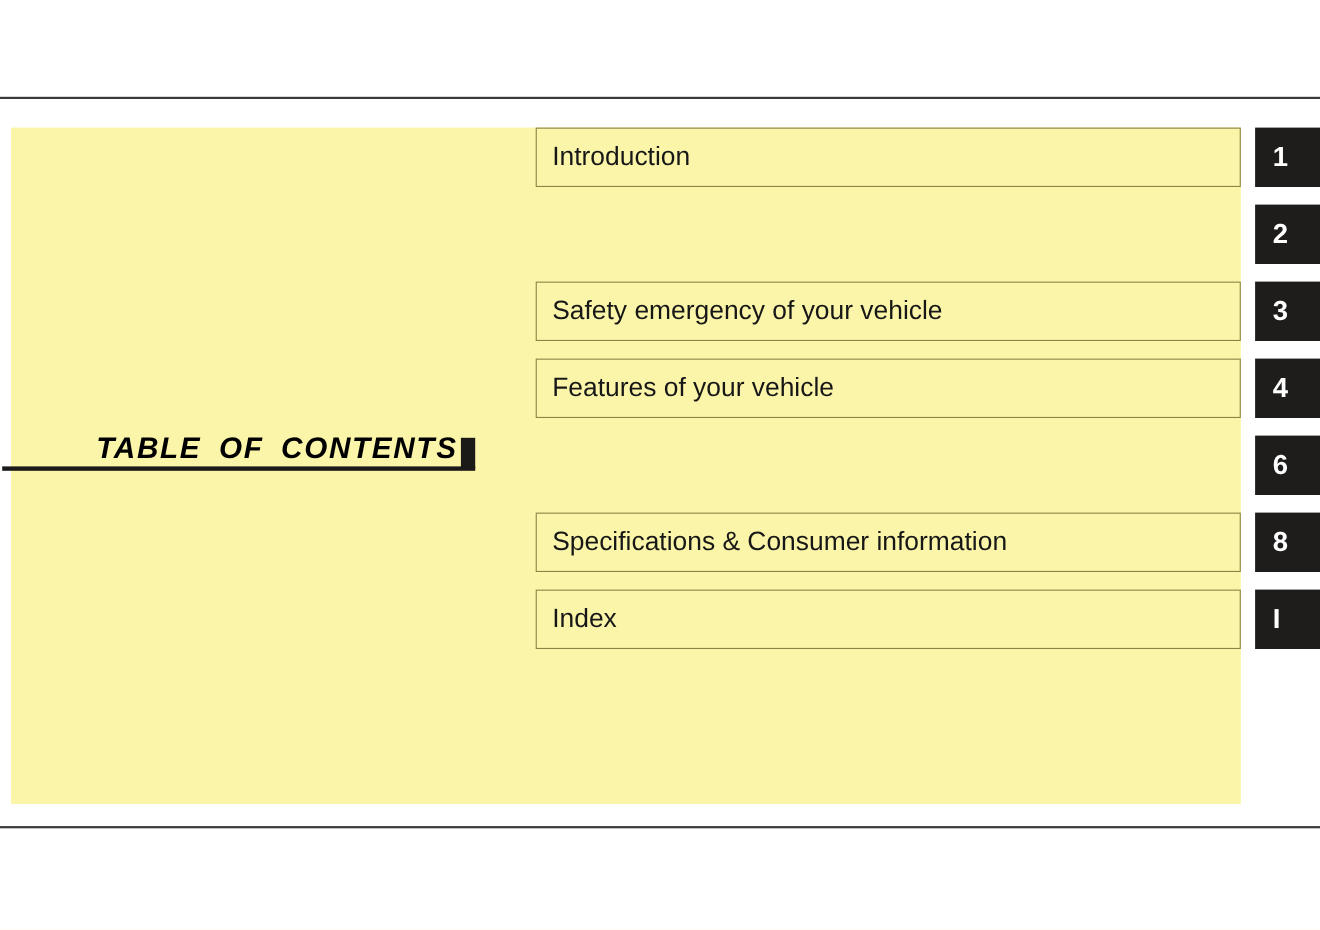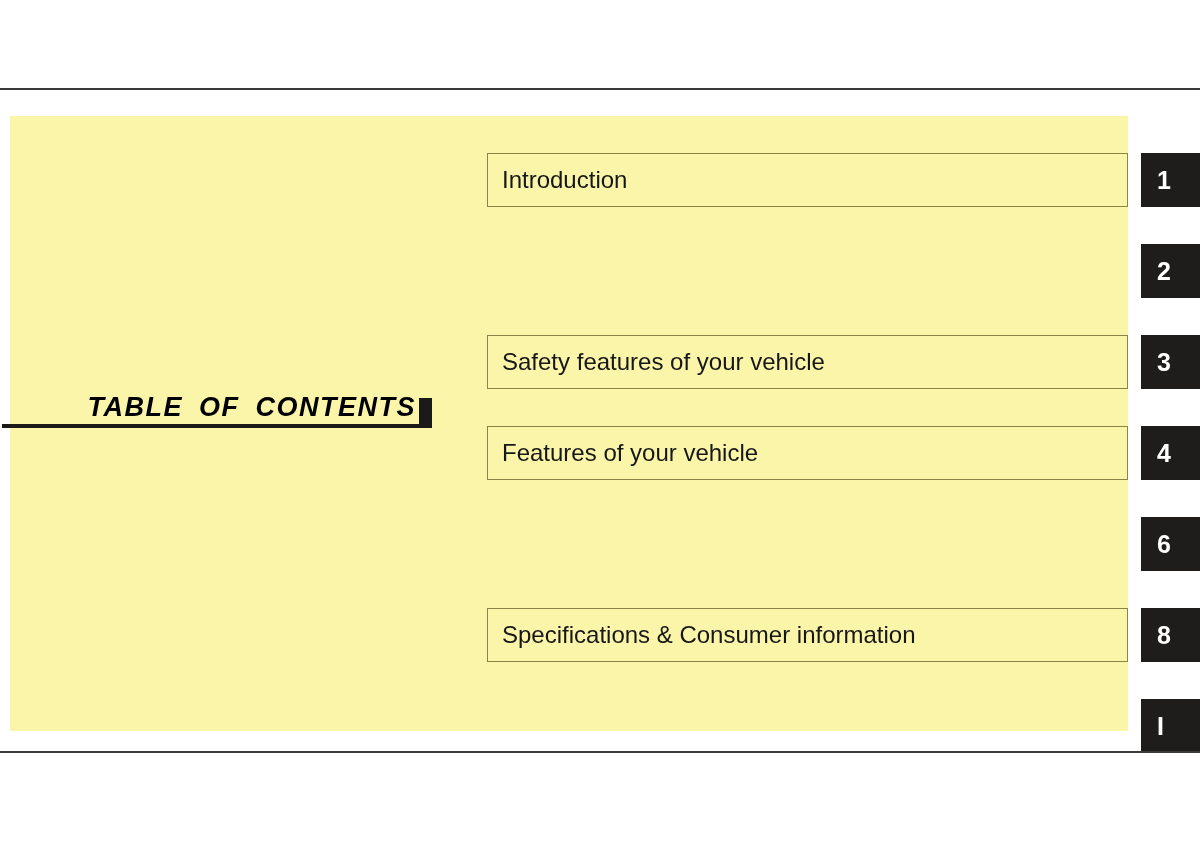--- a/index.html
+++ b/index.html
@@ -82,21 +82,20 @@
   .toc-list {
     position: absolute;
     left: 487px;
     top: 116px;
     width: 713px;
   }
   .toc-row {
     position: relative;
     height: 54px;
     margin-bottom: 16px;
-    margin-top: 37px;
   }
   .toc-row:last-child { margin-bottom: 0; }
 
   .toc-box {
     position: absolute;
     left: 0;
     top: 0;
     width: 641px;
     height: 54px;
     box-sizing: border-box;
@@ -161,21 +160,21 @@
     </div>
 
     <div class="toc-row">
       <div class="toc-tab">
         <span class="toc-tab-num">2</span>
       </div>
     </div>
 
     <div class="toc-row">
       <div class="toc-box">
-        <span class="toc-label">Safety features of your vehicle</span>
+        <span class="toc-label">Safety emergency of your vehicle</span>
       </div>
       <div class="toc-tab">
         <span class="toc-tab-num">3</span>
       </div>
     </div>
 
     <div class="toc-row">
       <div class="toc-box">
         <span class="toc-label">Features of your vehicle</span>
       </div>
@@ -195,20 +194,23 @@
     <div class="toc-row">
       <div class="toc-box">
         <span class="toc-label">Specifications &amp; Consumer information</span>
       </div>
       <div class="toc-tab">
         <span class="toc-tab-num">8</span>
       </div>
     </div>
 
     <div class="toc-row">
+      <div class="toc-box">
+        <span class="toc-label">Index</span>
+      </div>
       <div class="toc-tab">
         <span class="toc-tab-num">I</span>
       </div>
     </div>
 
   </div>
 
   <div class="rule bottom"></div>
 
 </div>

